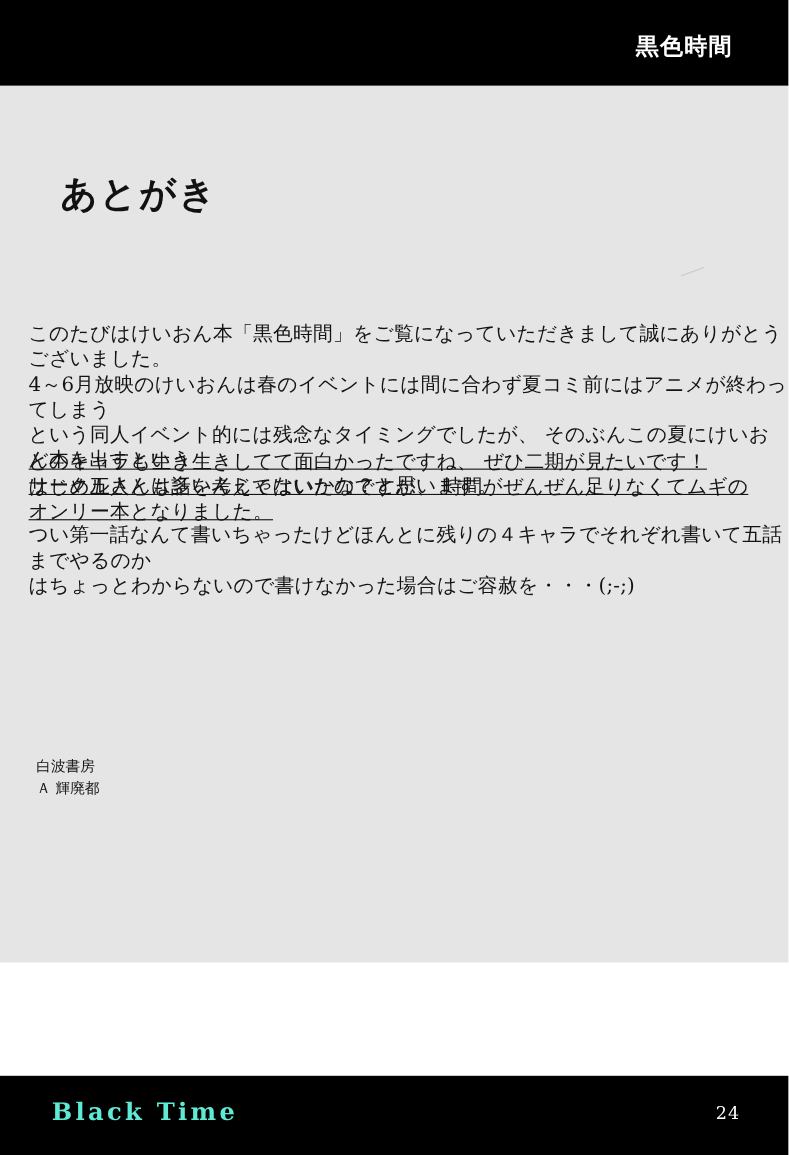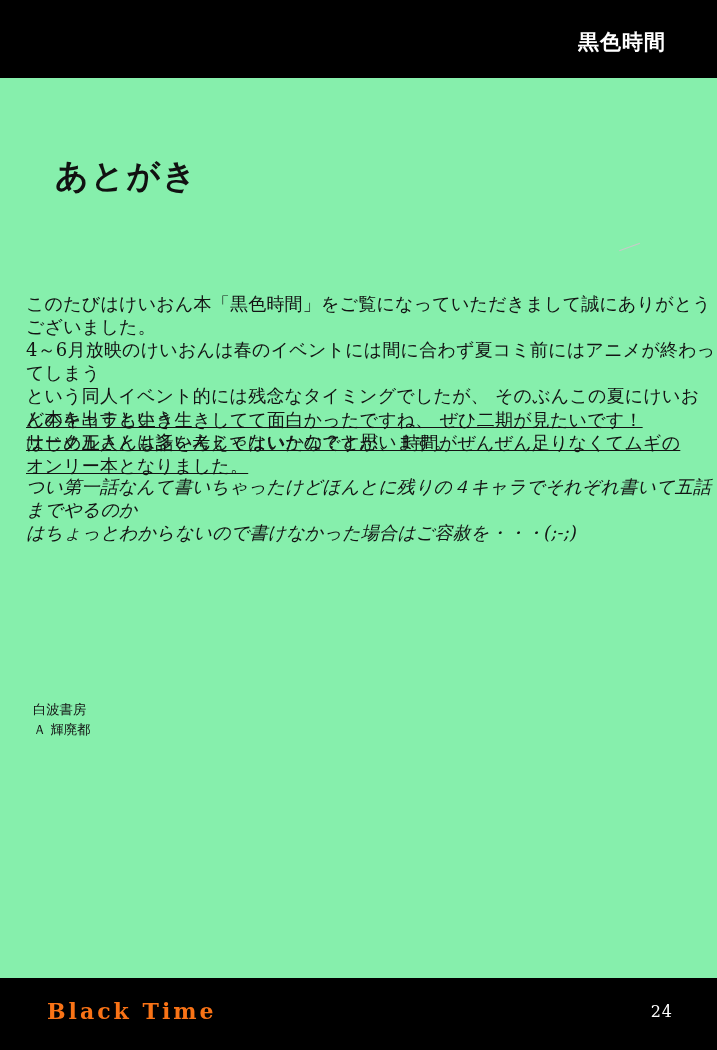--- a/index.html
+++ b/index.html
@@ -38,22 +38,22 @@
     font-size: 21px;
     letter-spacing: 1px;
     white-space: nowrap;
   }
   
   .content {
     position: absolute;
     left: 0;
     top: 78px;
     width: 717px;
-    height: 900px;
-    background: #86efac;
+    height: 797px;
+    background: #e5e5e5;
   }
   .afterword-title {
     position: absolute;
     left: 55px;
     top: 76px;
     font-family: "DejaVu Serif", serif;
     font-weight: bold;
     font-size: 33px;
     color: #111111;
     letter-spacing: 2px;
@@ -64,32 +64,31 @@
     font-family: "DejaVu Serif", serif;
     font-size: 18px;
     line-height: 23px;
     color: #131313;
     white-space: pre-line;
     letter-spacing: 0.2px;
     margin-top: 32px;
   }
   #para1 { top: 182px; }
   #para2 { top: 298px; text-decoration: underline; }
-  #para3 { top: 365px; font-style: italic; }
+  #para3 { top: 365px; }
   #para4 { top: 456px; }
   .signature {
     position: absolute;
     left: 33px;
     top: 610px;
     font-family: "DejaVu Serif", serif;
     font-size: 13.3px;
     line-height: 20px;
     color: #131313;
     white-space: pre-line;
-    margin-top: 12px;
   }
   
   .stray-mark {
     position: absolute;
     left: 621px;
     top: 168px;
     width: 22px;
     height: 14px;
     border-top: 1px solid #c9c9c9;
     transform: rotate(-20deg);
@@ -100,21 +99,21 @@
     left: 0;
     bottom: 0;
     width: 717px;
     height: 72px;
     background: #000000;
   }
   .footer-title {
     position: absolute;
     left: 47px;
     top: 20px;
-    color: #f97316;
+    color: #5eead4;
     font-family: "DejaVu Serif", serif;
     font-weight: bold;
     font-size: 22px;
     letter-spacing: 3px;
     white-space: nowrap;
   }
   .footer-page {
     position: absolute;
     right: 44px;
     top: 24px;

